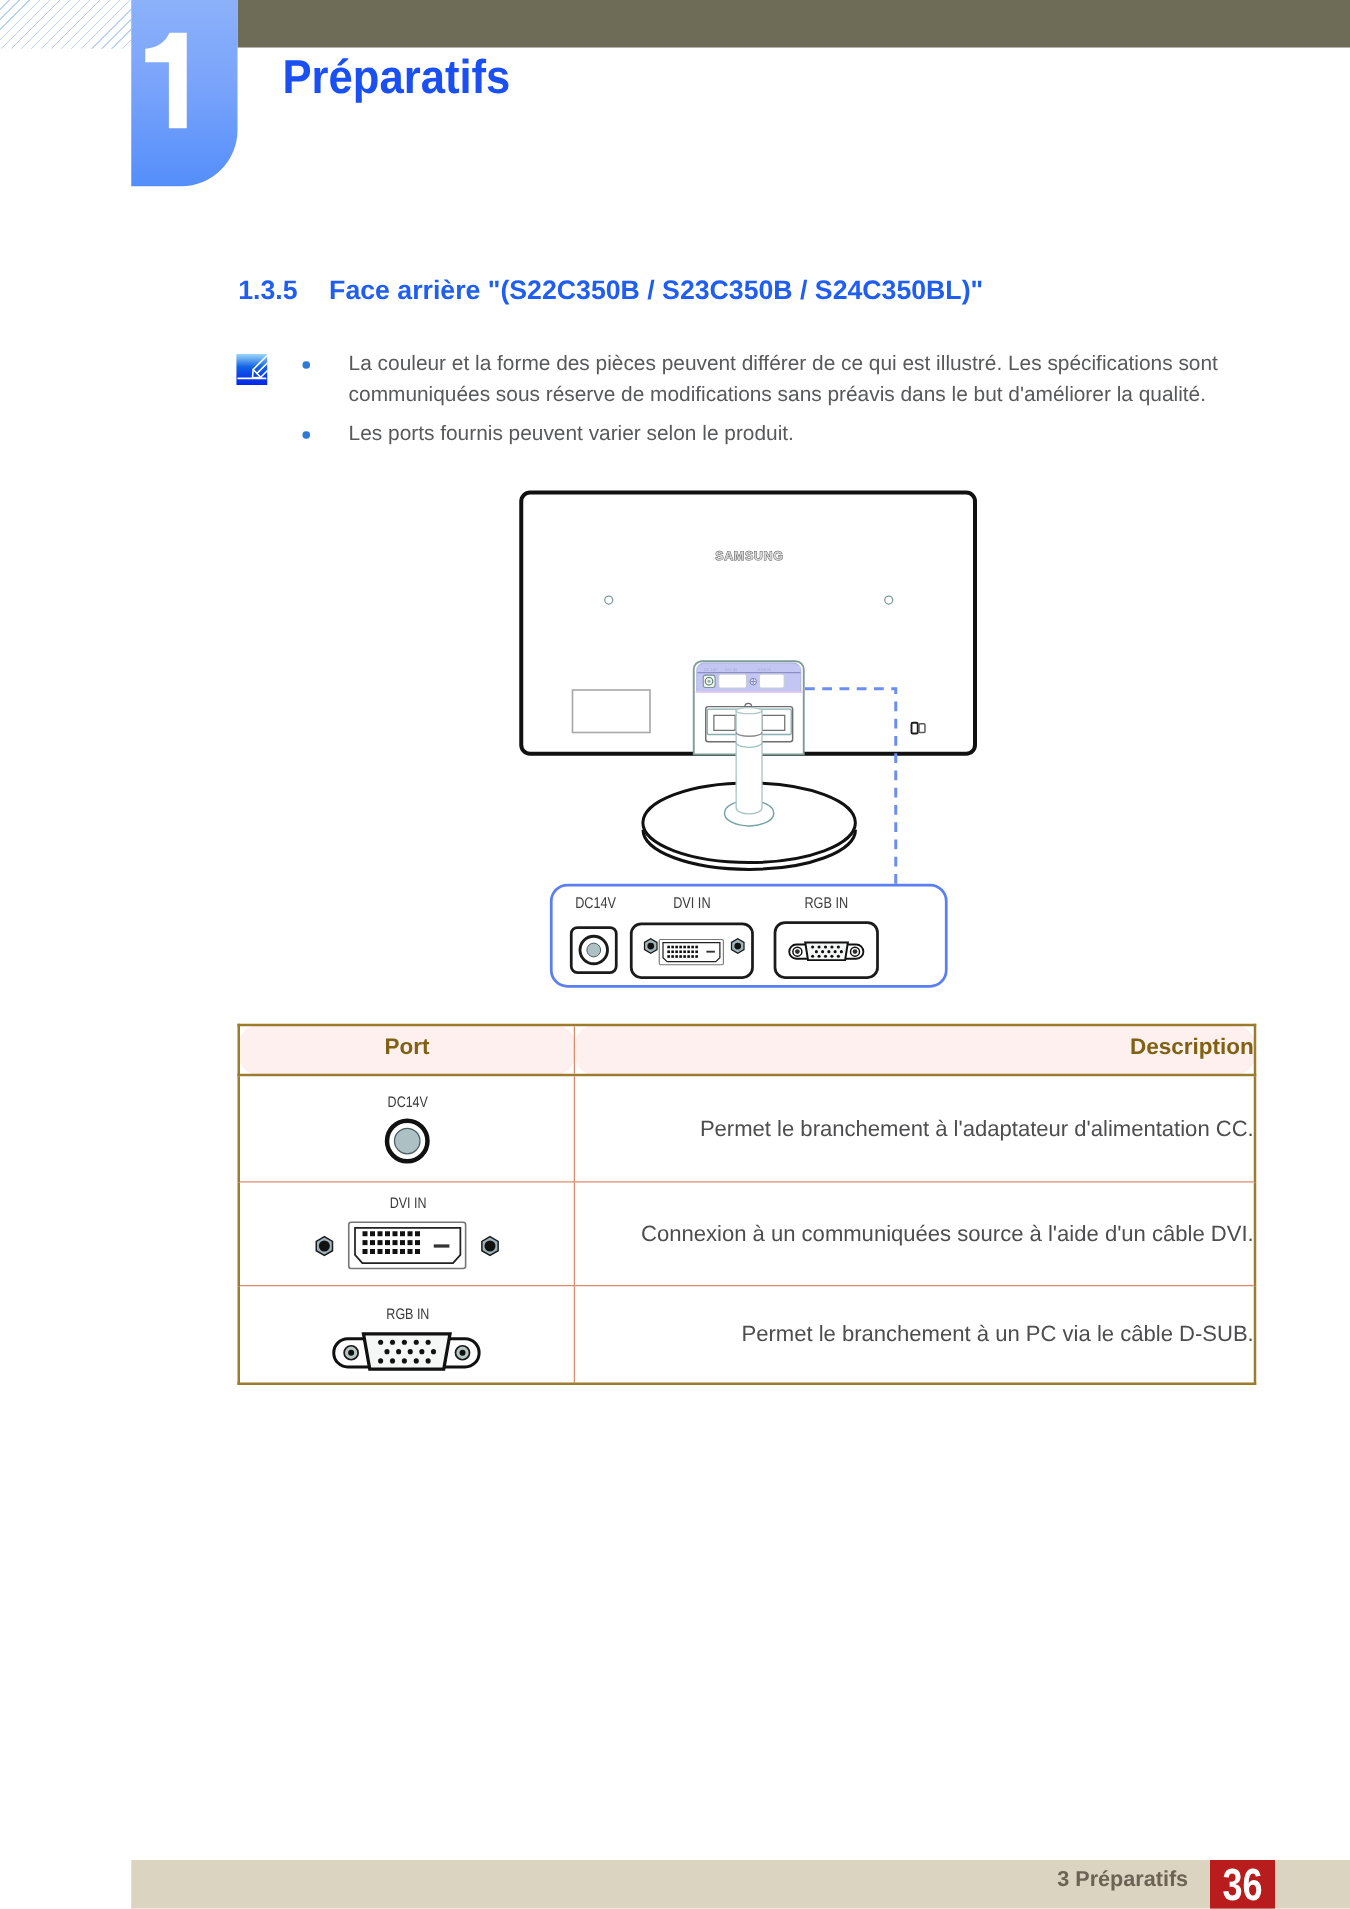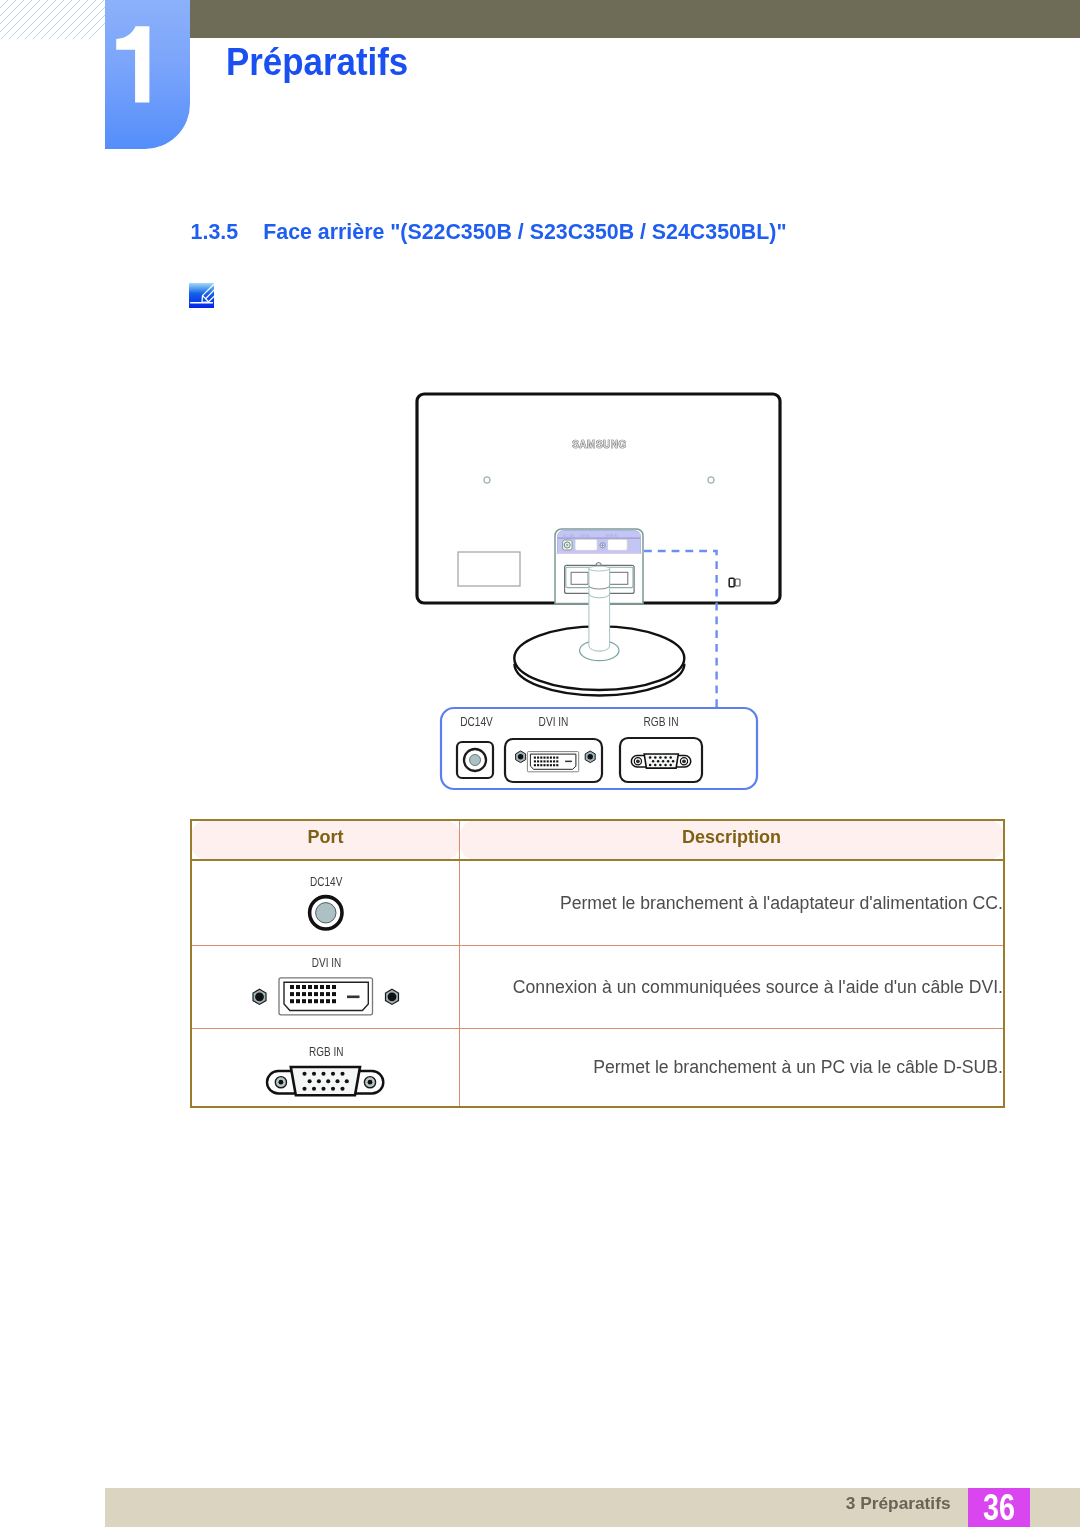--- a/index.html
+++ b/index.html
@@ -17,35 +17,35 @@
   .noteicon{position:absolute;left:189px;top:283px;width:25px;height:25px;}
   .notes{position:absolute;left:242px;top:277.8px;width:740px;}
   .note{position:relative;padding-left:36.9px;color:#58595b;font-size:16.7px;line-height:25px;}
   .note+.note{margin-top:6px;}
   .note:before{content:"";position:absolute;left:0px;top:11.7px;width:5.6px;height:5.6px;border-radius:50%;background:#2d7ad8;}
   .illus{position:absolute;left:410px;top:380px;}
   .tbl{position:absolute;left:190px;top:819px;width:815px;border-collapse:collapse;}
   .tbl th{background:#fdf0ef;color:#806113;font-size:18px;font-weight:bold;height:38px;padding:0;line-height:32px;vertical-align:middle;
      border-top:2px solid #9c7b2c;border-bottom:2px solid #9c7b2c;border-radius:16px;}
   .tbl th.c1{width:265px;border-right:1px solid #dc8b6e;border-left:2px solid #9c7b2c;}
-  .tbl th:last-child{border-right:2px solid #9c7b2c;}
+  .tbl th:last-child{border-right:2px solid #9c7b2c;text-align:right;}
   .tbl td{border-bottom:1px solid #dc8b6e;vertical-align:middle;padding:0;}
   .tbl tr:last-child td{border-bottom:2px solid #9c7b2c;}
   .tbl tr.r1 td{height:84px;}
   .tbl tr.r2 td{height:82px;}
   .tbl tr.r3 td{height:77px;}
   .tbl td.c1{width:265px;border-right:1px solid #dc8b6e;text-align:center;border-left:2px solid #9c7b2c;}
   .tbl td.c2{border-right:2px solid #9c7b2c;}
   .tbl td.c2{color:#4d4d4f;font-size:17.65px;text-align:right;}
   .thtxt{position:relative;top:-3px;display:inline-block;}
   .pic{display:block;}
   .plbl{font-size:12.2px;fill:#3a3a3a;font-family:"Liberation Sans",sans-serif;}
   .footerbar{position:absolute;left:105px;top:1488px;width:975px;height:39px;background:#dad4c1;}
   .footertext{position:absolute;left:845.8px;top:1493.2px;color:#6c6355;font-size:17.3px;font-weight:bold;}
-  .pagebox{position:absolute;left:967.8px;top:1488px;width:62px;height:39px;background:#d946ef;}
+  .pagebox{position:absolute;left:967.8px;top:1488px;width:52px;height:39px;background:#b91c1c;}
   .pagebox span{display:block;text-align:center;color:#fff;font-size:36px;font-weight:bold;line-height:39.5px;transform:scaleX(0.8);}
   .portlbl{font-size:12.4px;fill:#3c3c3c;font-family:"Liberation Sans",sans-serif;}
 </style>
 </head>
 <body>
 
 <div class="hatch"></div>
 <div class="olivebar"></div>
 <div class="numbox"></div>
 <svg class="numglyph" viewBox="0 0 85 149" aria-hidden="true">
@@ -67,20 +67,22 @@
   <rect x="0" y="0" width="25" height="25" fill="url(#ng)"></rect>
   <g fill="none" stroke="#ffffff" stroke-width="1.25" stroke-linejoin="round" stroke-linecap="round">
     <path d="M13.0 19.3 L13.5 12.6 L32.0 -5.9 M13.0 19.3 L19.6 18.8 L38.1 0.3"></path>
     <path d="M13.5 12.6 L19.6 18.8"></path>
     <path d="M16.55 15.7 L35.0 -2.8"></path>
     <path d="M1.6 19.7 H23.4" stroke-width="1.5"></path>
   </g>
 </svg>
 
 <div class="notes">
+  <div class="note">La couleur et la forme des pièces peuvent différer de ce qui est illustré. Les spécifications sont communiquées sous réserve de modifications sans préavis dans le but d'améliorer la qualité.</div>
+  <div class="note">Les ports fournis peuvent varier selon le produit.</div>
 </div>
 
 <svg class="illus" width="380" height="420" viewBox="410 380 380 420">
   <g>
     <path d="M514.4 658.2 a85 31.8 0 0 0 170 0" fill="#fff" stroke="#111" stroke-width="2.4" transform="translate(0,5.5)"></path>
     <ellipse cx="599.3" cy="658.2" rx="85" ry="31.8" fill="#fff" stroke="#111" stroke-width="2.4"></ellipse>
     <ellipse cx="599.3" cy="650.5" rx="19.7" ry="10.2" fill="#fff" stroke="#73a3a3" stroke-width="1.2"></ellipse>
   </g>
   <g>
     <rect x="417" y="394" width="363" height="209" rx="7" ry="7" fill="#fff" stroke="#111" stroke-width="3.2"></rect>

